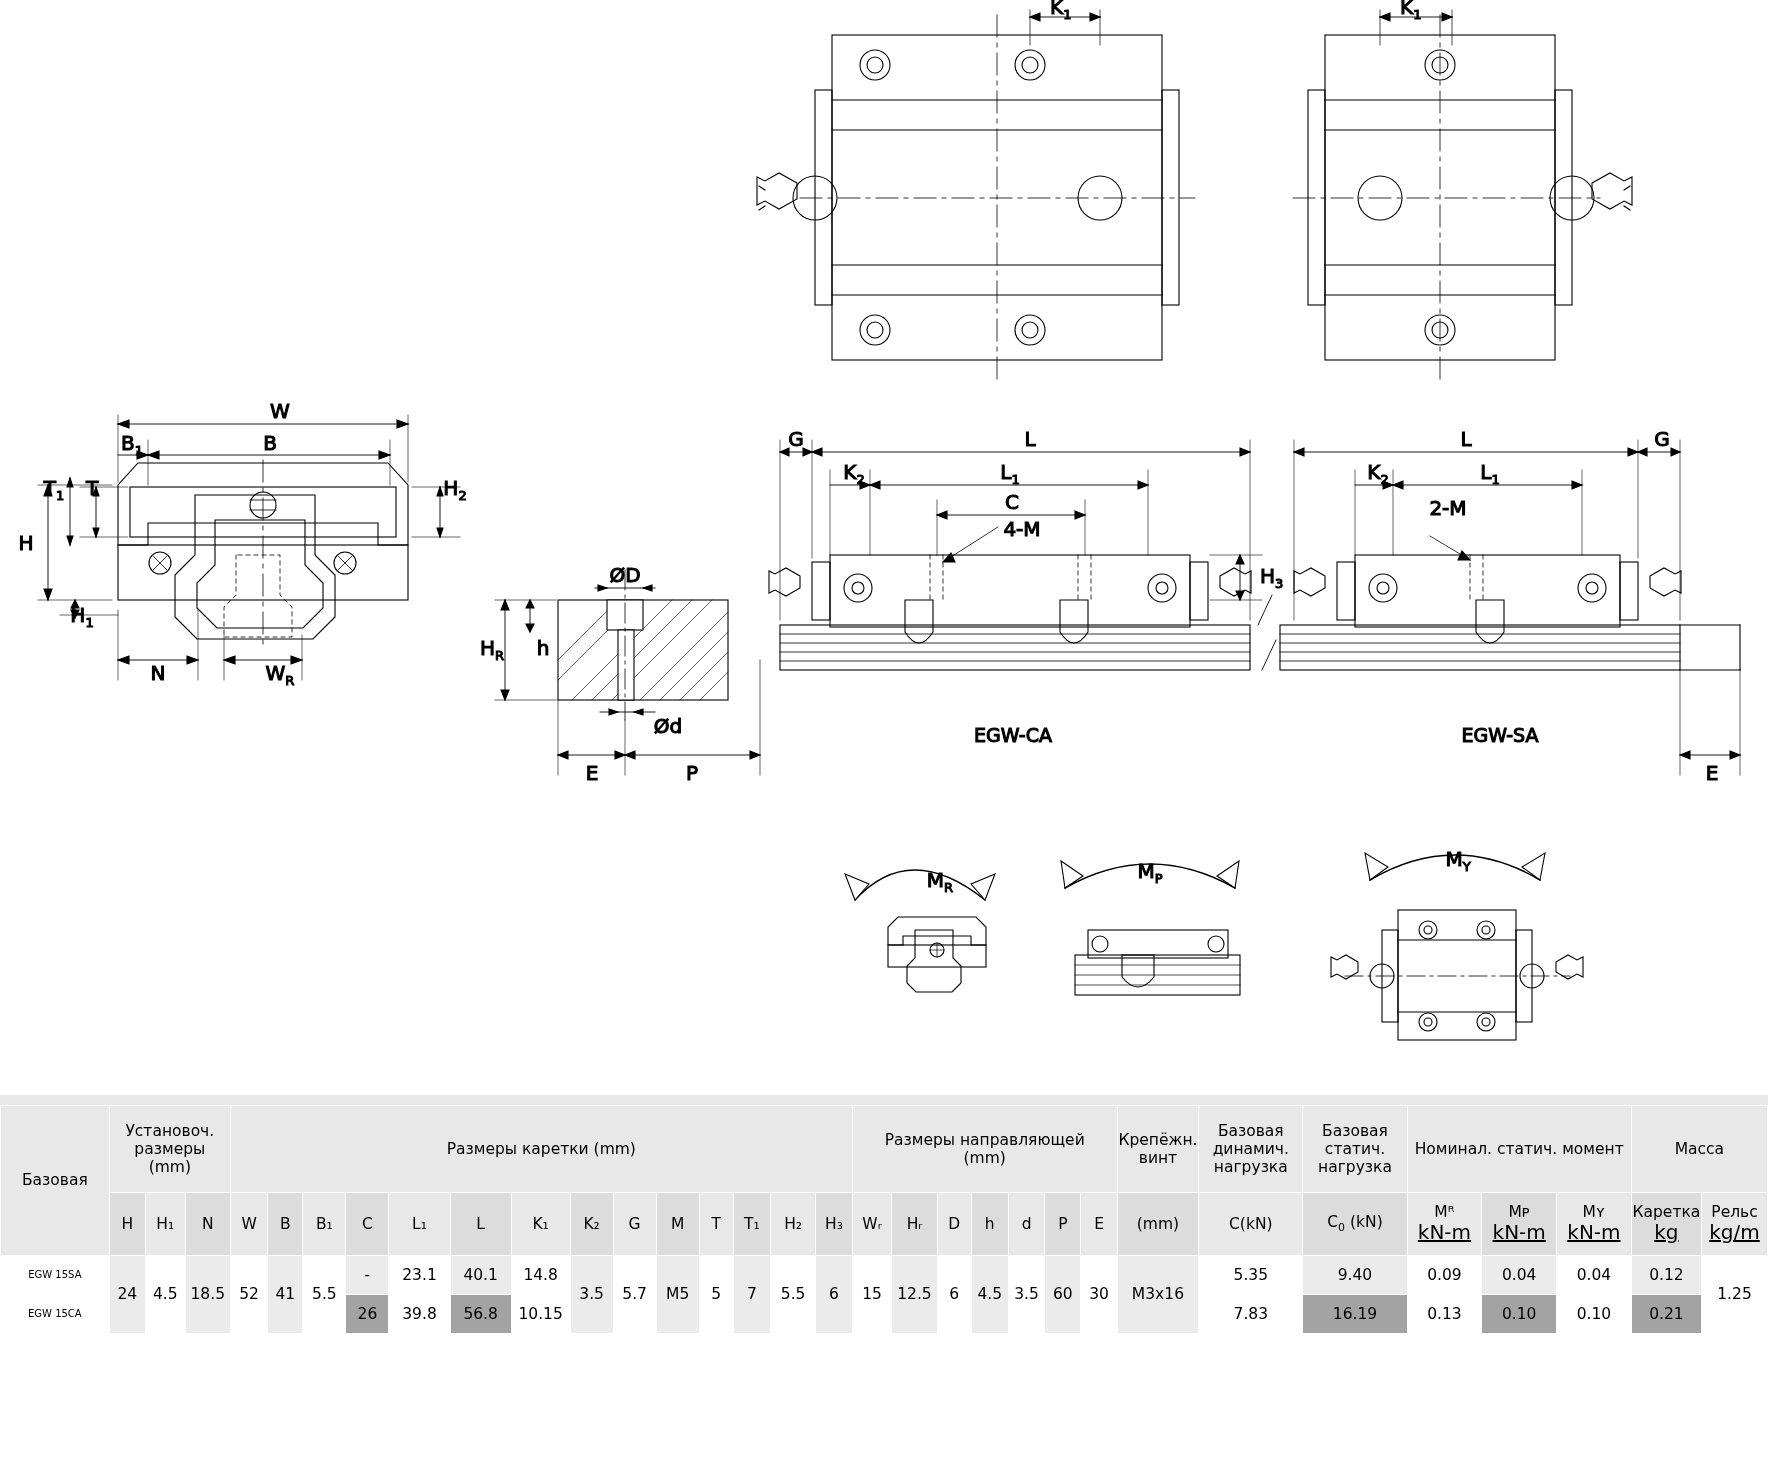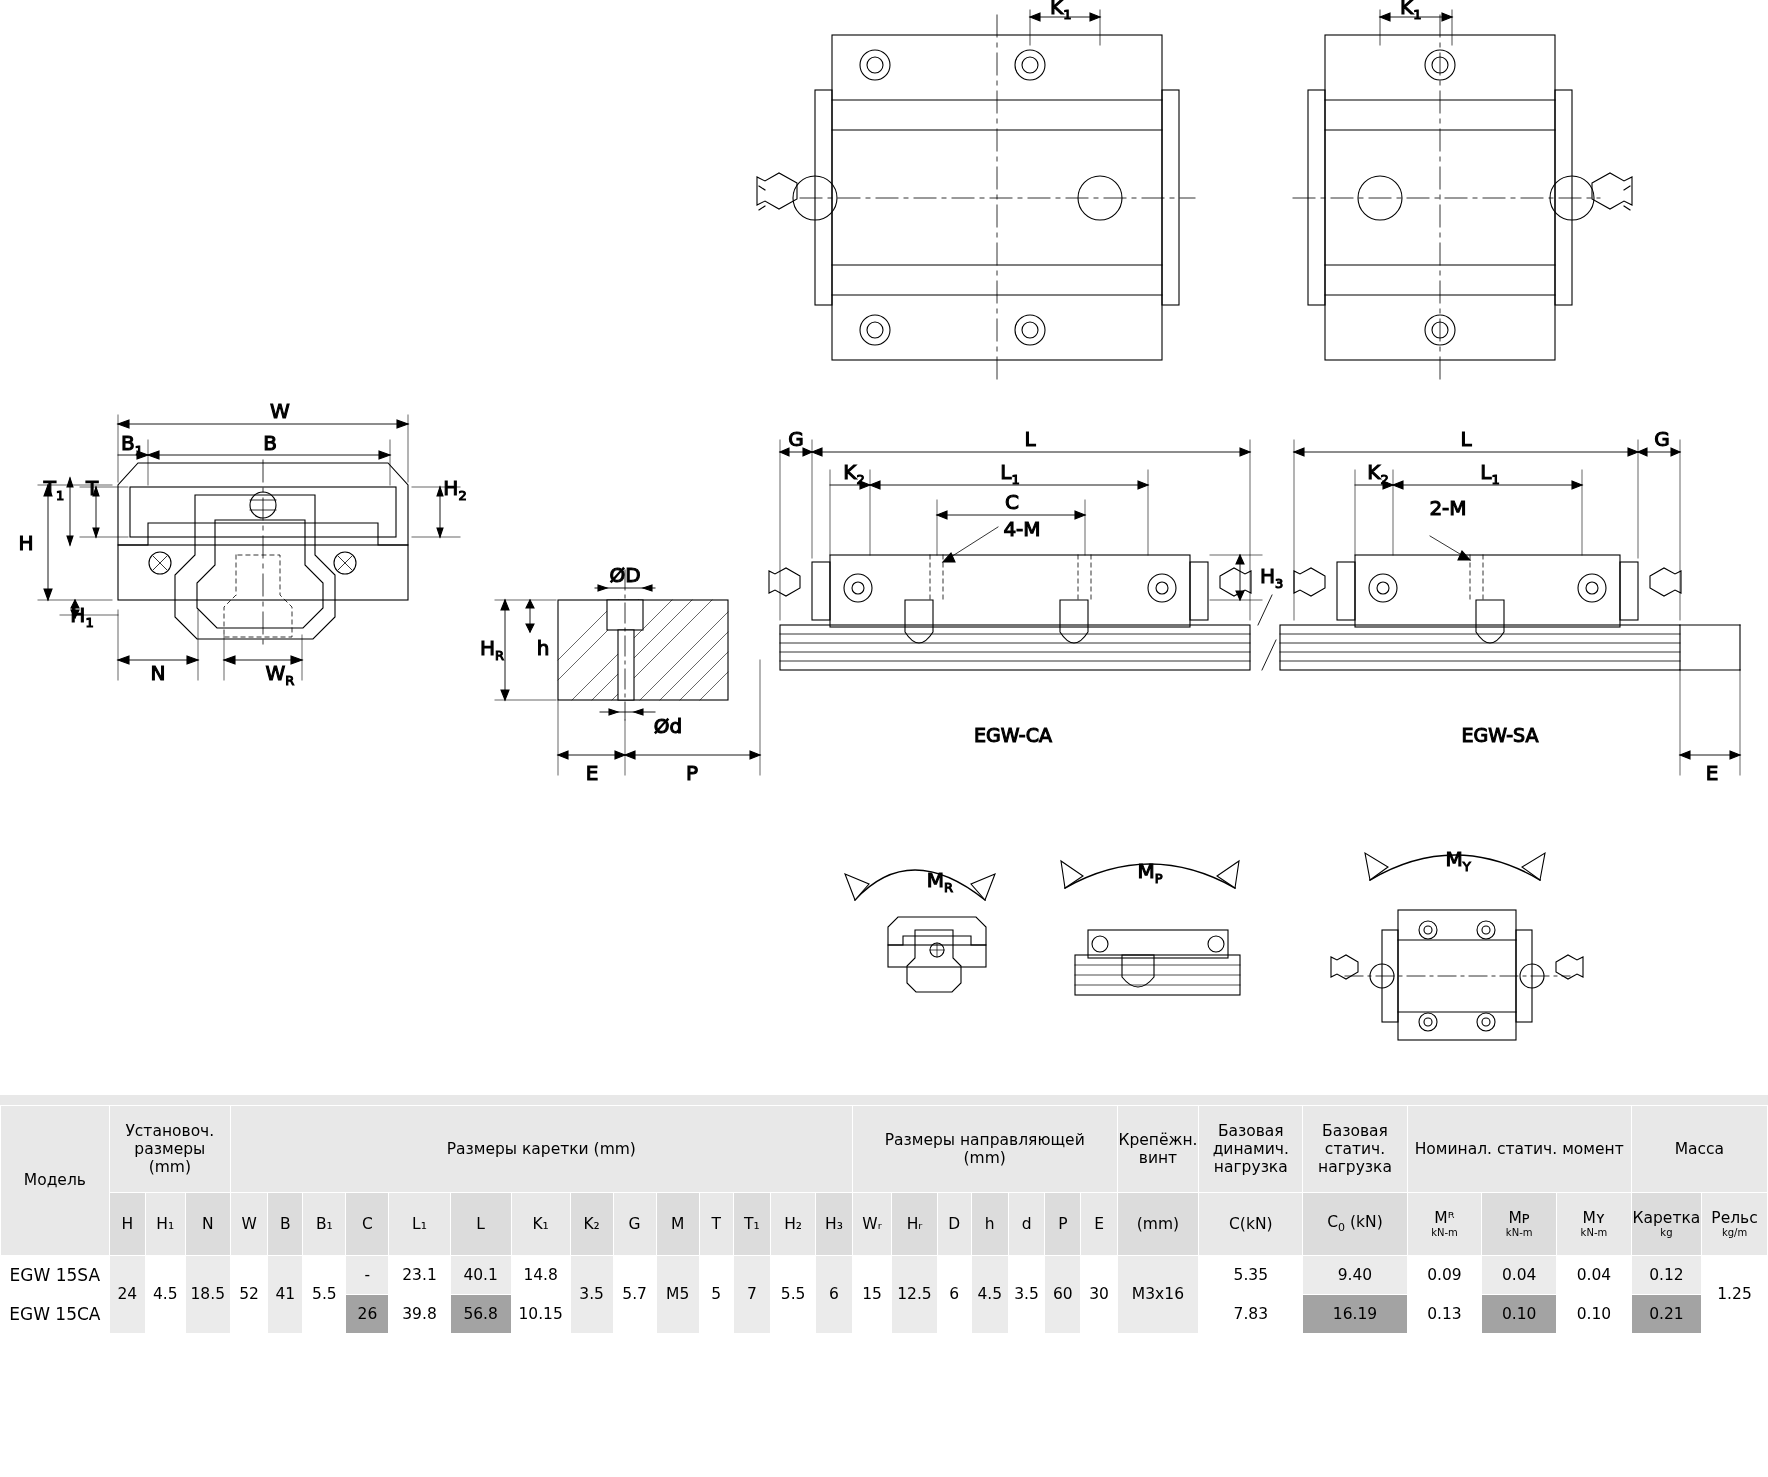--- a/index.html
+++ b/index.html
@@ -70,28 +70,28 @@
     height: 38px;
     background: #ffffff;
     font-size: 15.5px;
   }
   .row-cell.gray { background: #ebebeb; }
   .row-cell.gray2 { background: #a3a3a3; }
   .model-cell {
     text-align: left;
     padding-left: 12px;
     background: #ffffff;
-    font-size: 17px;
+    font-size: 10px;
   }
   .sub { font-size: 11px; vertical-align: sub; }
   .topbar {
     height: 10px;
     background: #e8e8e8;
   }
-  .unit { font-size: 10px; }
+  .unit { font-size: 20px; text-decoration: underline; }
 </style>
 </head>
 <body>
 
 <div class="page">
 
   <div class="drawings">
     <svg width="1768" height="1090" viewBox="0 0 1768 1090">
       <g fill="none" stroke="#000" stroke-width="1.1" stroke-linecap="square">
 
@@ -522,21 +522,21 @@
         <col style="width:92px">
           <col style="width:92px">
         <col style="width:66px">
           <col style="width:66px">
           <col style="width:66px">
         <col style="width:62px">
           <col style="width:58px">
       </colgroup>
       <thead>
         <tr>
-          <th class="hdr" rowspan="2">Модель</th>
+          <th class="hdr" rowspan="2">Базовая</th>
           <th class="hdr" colspan="3">
             <div>Установоч. размеры</div>
             <div>(mm)</div>
           </th>
           <th class="hdr" colspan="14">Размеры каретки (mm)</th>
           <th class="hdr" colspan="7">
             <div>Размеры направляющей</div>
             <div>(mm)</div>
           </th>
           <th class="hdr">Крепёжн. винт</th>

